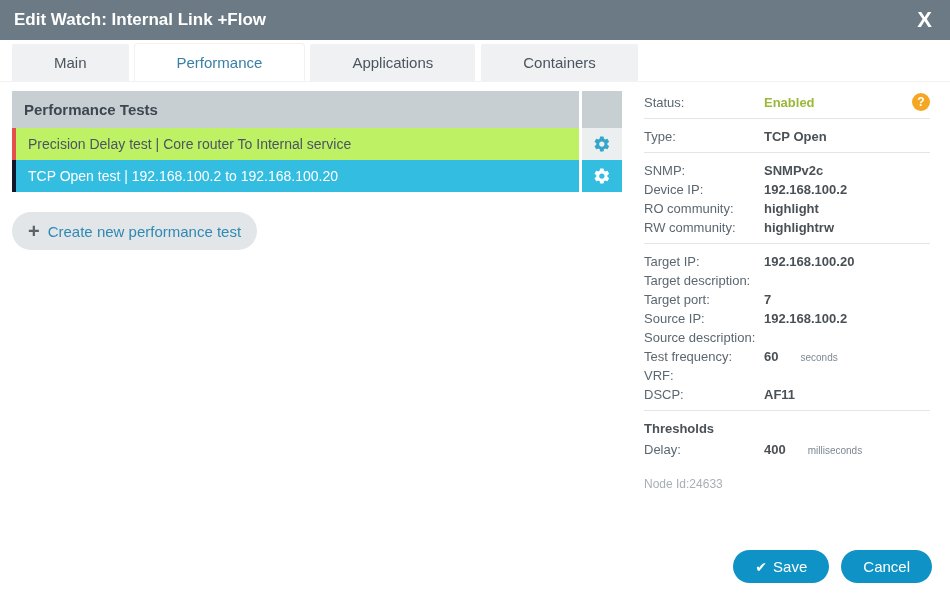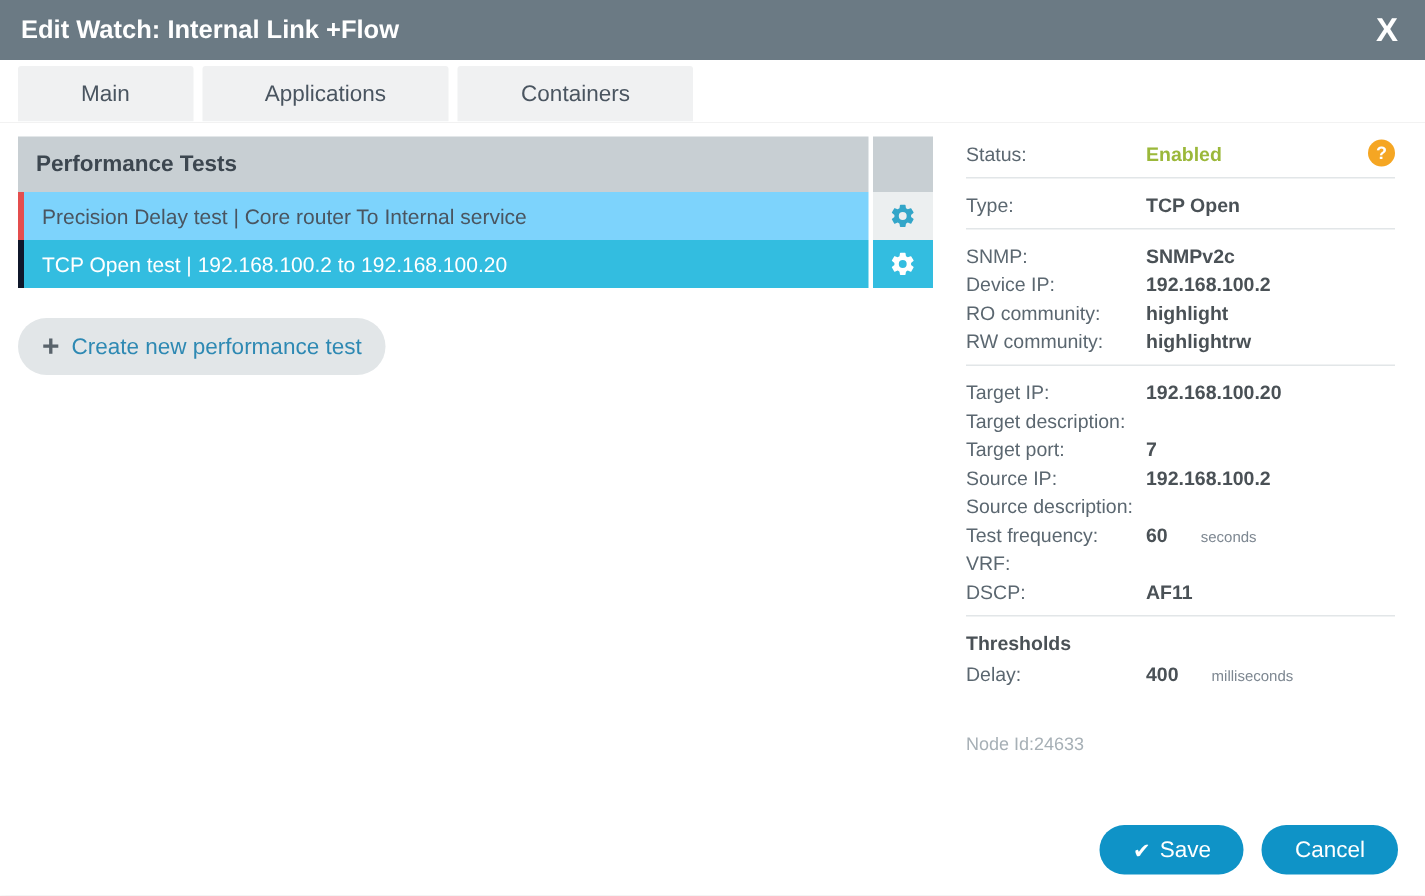--- a/index.html
+++ b/index.html
@@ -87,21 +87,21 @@
   margin-left: 3px;
 }
 .row { display: flex; align-items: stretch; font-size: 14px; }
 .row .cell-main {
   flex: 1;
   padding: 8px 12px;
   border-left: 4px solid transparent;
   display: flex;
   align-items: center;
 }
-.row.row1 .cell-main { background: #7dd3fc; border-left: 4px solid #e44e4e; color: #4a5560; }
+.row.row1 .cell-main { background: #bef264; border-left: 4px solid #e44e4e; color: #4a5560; }
 .row.row2 .cell-main { background: #33bde0; border-left: 4px solid #0f172a; color: #fff; }
 .row .gear-cell {
   width: 40px;
   margin-left: 3px;
   display: flex;
   align-items: center;
   justify-content: center;
   cursor: pointer;
 }
 .row.row1 .gear-cell { background: #eceff0; color: #33a6c9; }
@@ -149,21 +149,21 @@
   font-size: 12px;
   cursor: pointer;
 }
 .kv { display: flex; margin-bottom: 4px; }
 .kv .k { flex: 0 0 120px; }
 .kv .v { font-weight: 700; color: #4a5156; }
 .kv .v.enabled { color: #9bb83a; text-align: right; }
 .kv .unit { font-size: 10px; color: #7d8791; margin-left: 22px; font-weight: 400; }
 .hr { border: none; border-top: 1px solid #e2e6e8; margin: 8px 0 10px 0; }
 .thresholds-title { font-weight: 700; color: #4a5156; margin-bottom: 6px; }
-.node-id { color: #a7b0b6; font-size: 12px; margin-top: 32px; }
+.node-id { color: #a7b0b6; font-size: 12px; margin-top: 20px; }
 .footer {
   display: flex;
   justify-content: flex-end;
   gap: 12px;
   padding: 10px 18px 14px;
   background: #fff;
 }
 .btn {
   border: none;
   border-radius: 22px;
@@ -183,20 +183,21 @@
 
 <div class="dialog">
   <div class="header">
     <span>Edit Watch: Internal Link +Flow</span>
     <span class="close">X</span>
   </div>
 
 
   <div class="tabs">
     <div class="tab">Main</div>
+    <div class="tab active">Performance</div>
     <div class="tab">Applications</div>
     <div class="tab">Containers</div>
   </div>
 
   <div class="content-area">
     <div class="left-pane">
       <div class="table-header-row">
         <div class="table-header">Performance Tests</div>
         <div class="table-header-gear"></div>
       </div>

